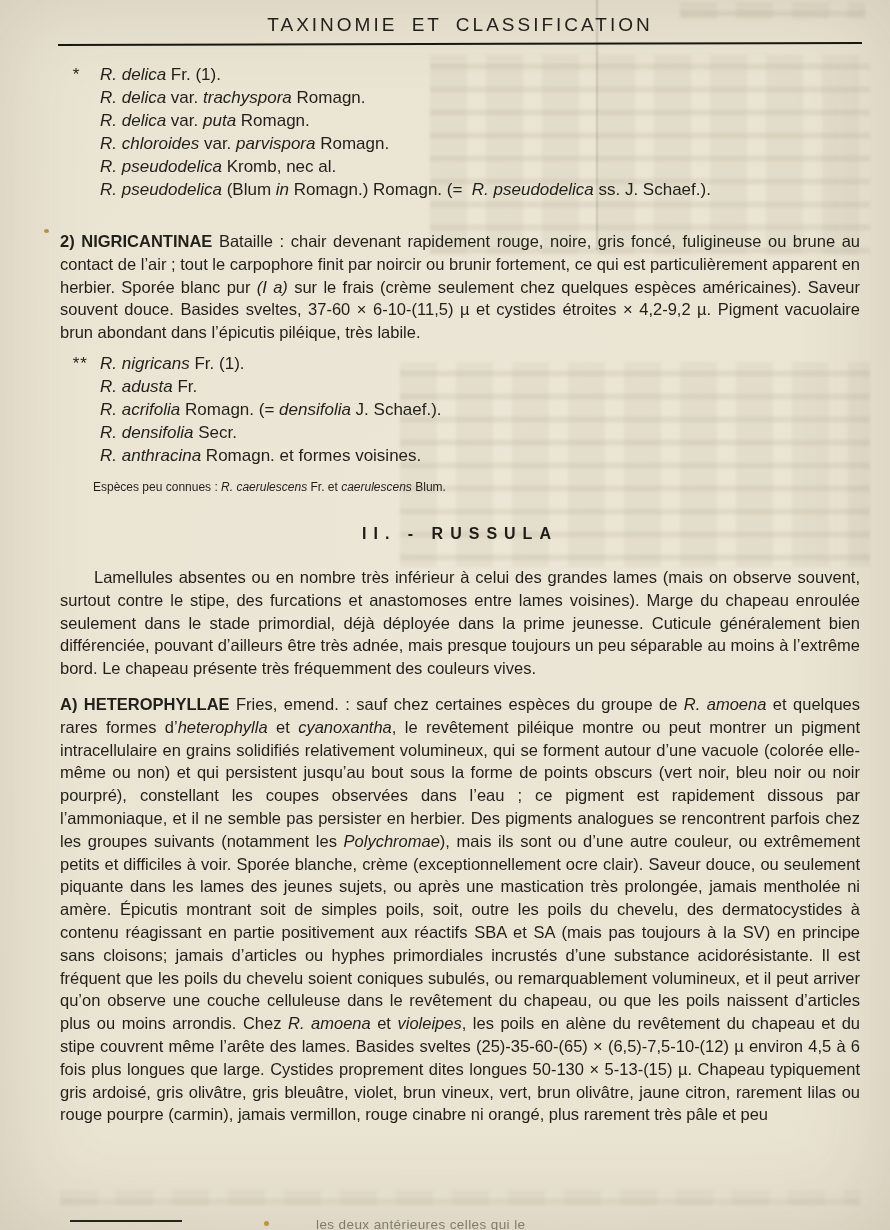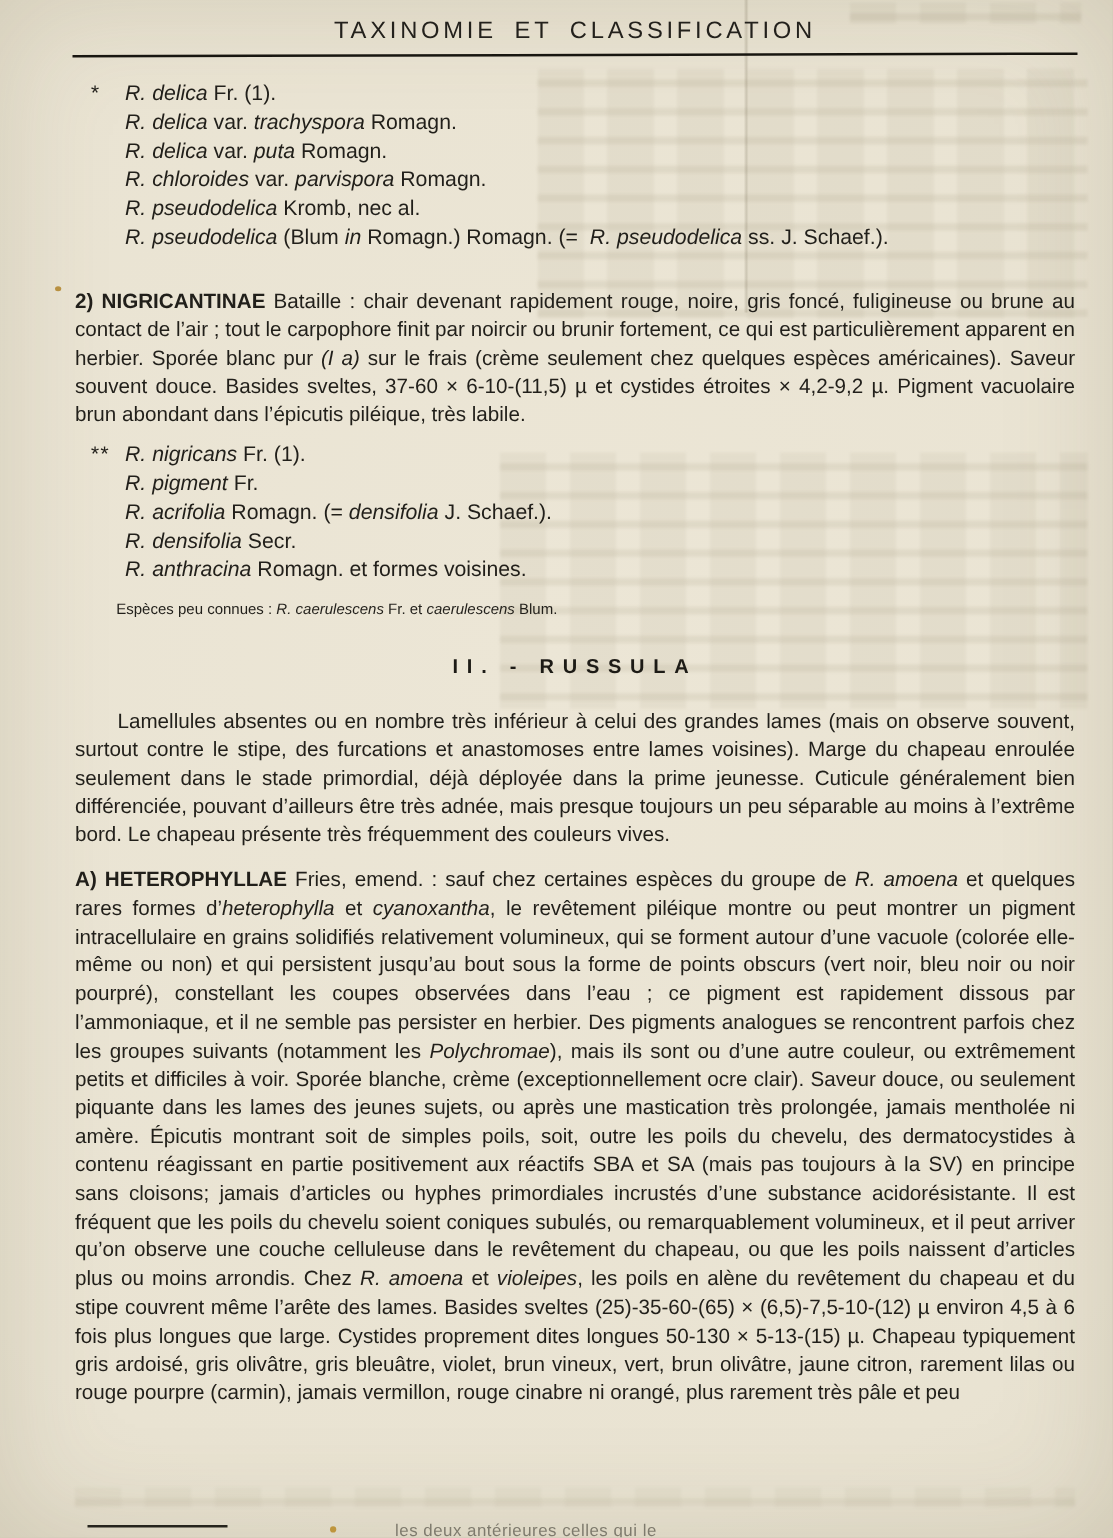--- a/index.html
+++ b/index.html
@@ -75,21 +75,21 @@
         <div class="species-line"><span class="sp-marker"></span><span><span class="i">R. delica</span><span> var. </span><span class="i">puta</span><span> Romagn.</span></span></div>
         <div class="species-line"><span class="sp-marker"></span><span><span class="i">R. chloroides</span><span> var. </span><span class="i">parvispora</span><span> Romagn.</span></span></div>
         <div class="species-line"><span class="sp-marker"></span><span><span class="i">R. pseudodelica</span><span> Kromb, nec al.</span></span></div>
         <div class="species-line"><span class="sp-marker"></span><span><span class="i">R. pseudodelica</span><span> (Blum </span><span class="i">in</span><span> Romagn.) Romagn. (=&nbsp; </span><span class="i">R. pseudodelica</span><span> ss. J. Schaef.).</span></span></div>
       </div>
 
     <div class="para p-nigri"><span class="b">2) NIGRICANTINAE</span><span> Bataille : chair devenant rapidement rouge, noire, gris foncé, fuligineuse ou brune au contact de l’air ; tout le carpophore finit par noircir ou brunir fortement, ce qui est particulièrement apparent en herbier. Sporée blanc pur </span><span class="i">(I a)</span><span> sur le frais (crème seulement chez quelques espèces américaines). Saveur souvent douce. Basides sveltes, 37-60 × 6-10-(11,5) µ et cystides étroites × 4,2-9,2 µ. Pigment vacuolaire brun abondant dans l’épicutis piléique, très labile.</span></div>
 
     <div class="species-list list2">
         <div class="species-line"><span class="sp-marker">**</span><span><span class="i">R. nigricans</span><span> Fr. (1).</span></span></div>
-        <div class="species-line"><span class="sp-marker"></span><span><span class="i">R. pigment</span><span> Fr.</span></span></div>
+        <div class="species-line"><span class="sp-marker"></span><span><span class="i">R. adusta</span><span> Fr.</span></span></div>
         <div class="species-line"><span class="sp-marker"></span><span><span class="i">R. acrifolia</span><span> Romagn. (= </span><span class="i">densifolia</span><span> J. Schaef.).</span></span></div>
         <div class="species-line"><span class="sp-marker"></span><span><span class="i">R. densifolia</span><span> Secr.</span></span></div>
         <div class="species-line"><span class="sp-marker"></span><span><span class="i">R. anthracina</span><span> Romagn. et formes voisines.</span></span></div>
       </div>
 
     <div class="p-especes"><span>Espèces peu connues : </span><span class="i">R. caerulescens</span><span> Fr. et </span><span class="i">caerulescens</span><span> Blum.</span></div>
 
     <div class="h-russula">II. - RUSSULA</div>
 
     <div class="para p-intro"><span>Lamellules absentes ou en nombre très inférieur à celui des grandes lames (mais on observe souvent, surtout contre le stipe, des furcations et anastomoses entre lames voisines). Marge du chapeau enroulée seulement dans le stade primordial, déjà déployée dans la prime jeunesse. Cuticule généralement bien différenciée, pouvant d’ailleurs être très adnée, mais presque toujours un peu séparable au moins à l’extrême bord. Le chapeau présente très fréquemment des couleurs vives.</span></div>

